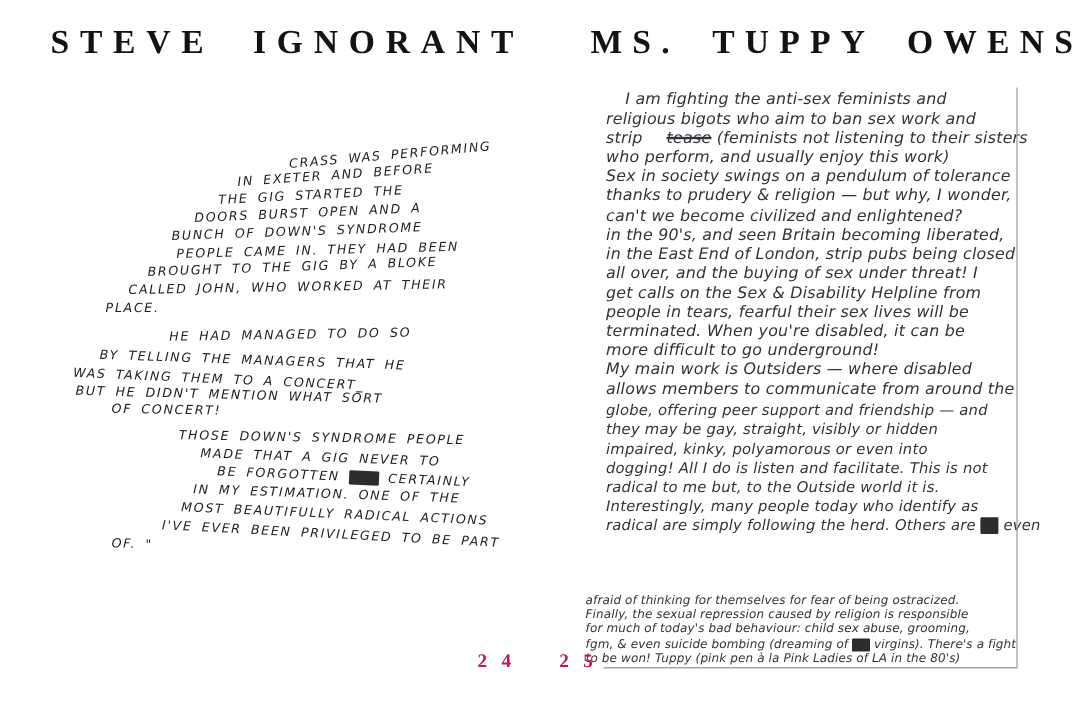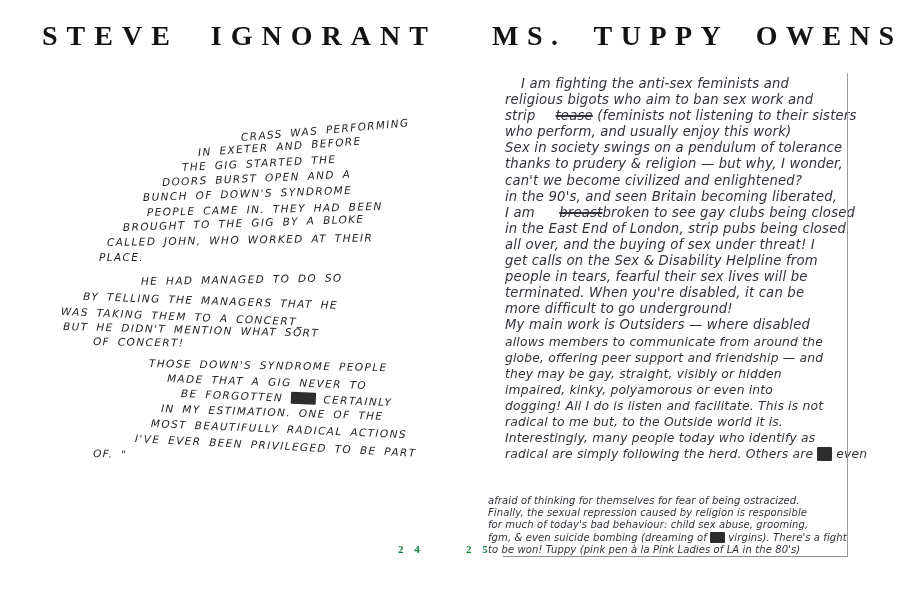--- a/index.html
+++ b/index.html
@@ -42,21 +42,21 @@
   .p2{margin-top:9px;}
   .p3{margin-top:7px;}
   .p1 .hl:nth-child(1){margin-left:186px;transform:rotate(-5deg);}
   .p1 .hl:nth-child(2){margin-left:143px;transform:rotate(-4deg);}
   .p1 .hl:nth-child(3){margin-left:127px;transform:rotate(-3deg);}
   .p1 .hl:nth-child(4){margin-left:107px;transform:rotate(-2.5deg);}
   .p1 .hl:nth-child(5){margin-left:88px;transform:rotate(-2deg);}
   .p1 .hl:nth-child(6){margin-left:92px;transform:rotate(-1.5deg);}
   .p1 .hl:nth-child(7){margin-left:68px;transform:rotate(-2deg);}
   .p1 .hl:nth-child(8){margin-left:52px;transform:rotate(-1deg);}
-  .p1 .hl:nth-child(9){margin-left:44px;}
+  .p1 .hl:nth-child(9){margin-left:33px;}
   .p2 .hl:nth-child(1){margin-left:86px;transform:rotate(-1deg);}
   .p2 .hl:nth-child(2){margin-left:28px;transform:rotate(2deg);}
   .p2 .hl:nth-child(3){margin-left:6px;transform:rotate(2.5deg);}
   .p2 .hl:nth-child(4){margin-left:8px;transform:rotate(1.5deg);}
   .p2 .hl:nth-child(5){margin-left:38px;transform:rotate(1deg);}
   .p3 .hl:nth-child(1){margin-left:94px;transform:rotate(1deg);}
   .p3 .hl:nth-child(2){margin-left:112px;transform:rotate(2deg);}
   .p3 .hl:nth-child(3){margin-left:126px;transform:rotate(2.5deg);}
   .p3 .hl:nth-child(4){margin-left:106px;transform:rotate(2deg);}
   .p3 .hl:nth-child(5){margin-left:96px;transform:rotate(2.5deg);}
@@ -99,23 +99,23 @@
   #page-edge-bottom{
     position:absolute;left:503px;top:556px;width:345px;height:1px;
     background:#8f8f8f;
   }
 
   
   .page-number{
     position:absolute;top:543px;
     font-family:"Liberation Serif", serif;
     font-weight:700;
-    font-size:11px;
+    font-size:16px;
     letter-spacing:4px;
-    color:#15803d;
+    color:#be185d;
     white-space:nowrap;
   }
   #left-page-number{left:398px;}
   #right-page-number{left:466px;}
 </style>
 </head>
 <body>
 
 <div id="book-spread">
 
@@ -157,21 +157,20 @@
     <div id="right-title" class="page-title">MS. TUPPY OWENS</div>
     <div id="right-handwriting">
         <div class="rl">I am fighting the anti-sex feminists and</div>
         <div class="rl">religious bigots who aim to ban sex work and</div>
         <div class="rl">strip<span class="strike">tease</span> (feminists not listening to their sisters</div>
         <div class="rl">who perform, and usually enjoy this work)</div>
         <div class="rl">Sex in society swings on a pendulum of tolerance</div>
         <div class="rl">thanks to prudery &amp; religion — but why, I wonder,</div>
         <div class="rl">can't we become civilized and enlightened?</div>
         <div class="rl">in the 90's, and seen Britain becoming liberated,</div>
-        <div class="rl">I am <span class="strike">breast</span>broken to see gay clubs being closed</div>
         <div class="rl">in the East End of London, strip pubs being closed</div>
         <div class="rl">all over, and the buying of sex under threat! I</div>
         <div class="rl">get calls on the Sex &amp; Disability Helpline from</div>
         <div class="rl">people in tears, fearful their sex lives will be</div>
         <div class="rl">terminated. When you're disabled, it can be</div>
         <div class="rl">more difficult to go underground!</div>
         <div class="rl">My main work is Outsiders — where disabled</div>
         <div class="rl">allows members to communicate from around the</div>
         <div class="rl">globe, offering peer support and friendship — and</div>
         <div class="rl">they may be gay, straight, visibly or hidden</div>

